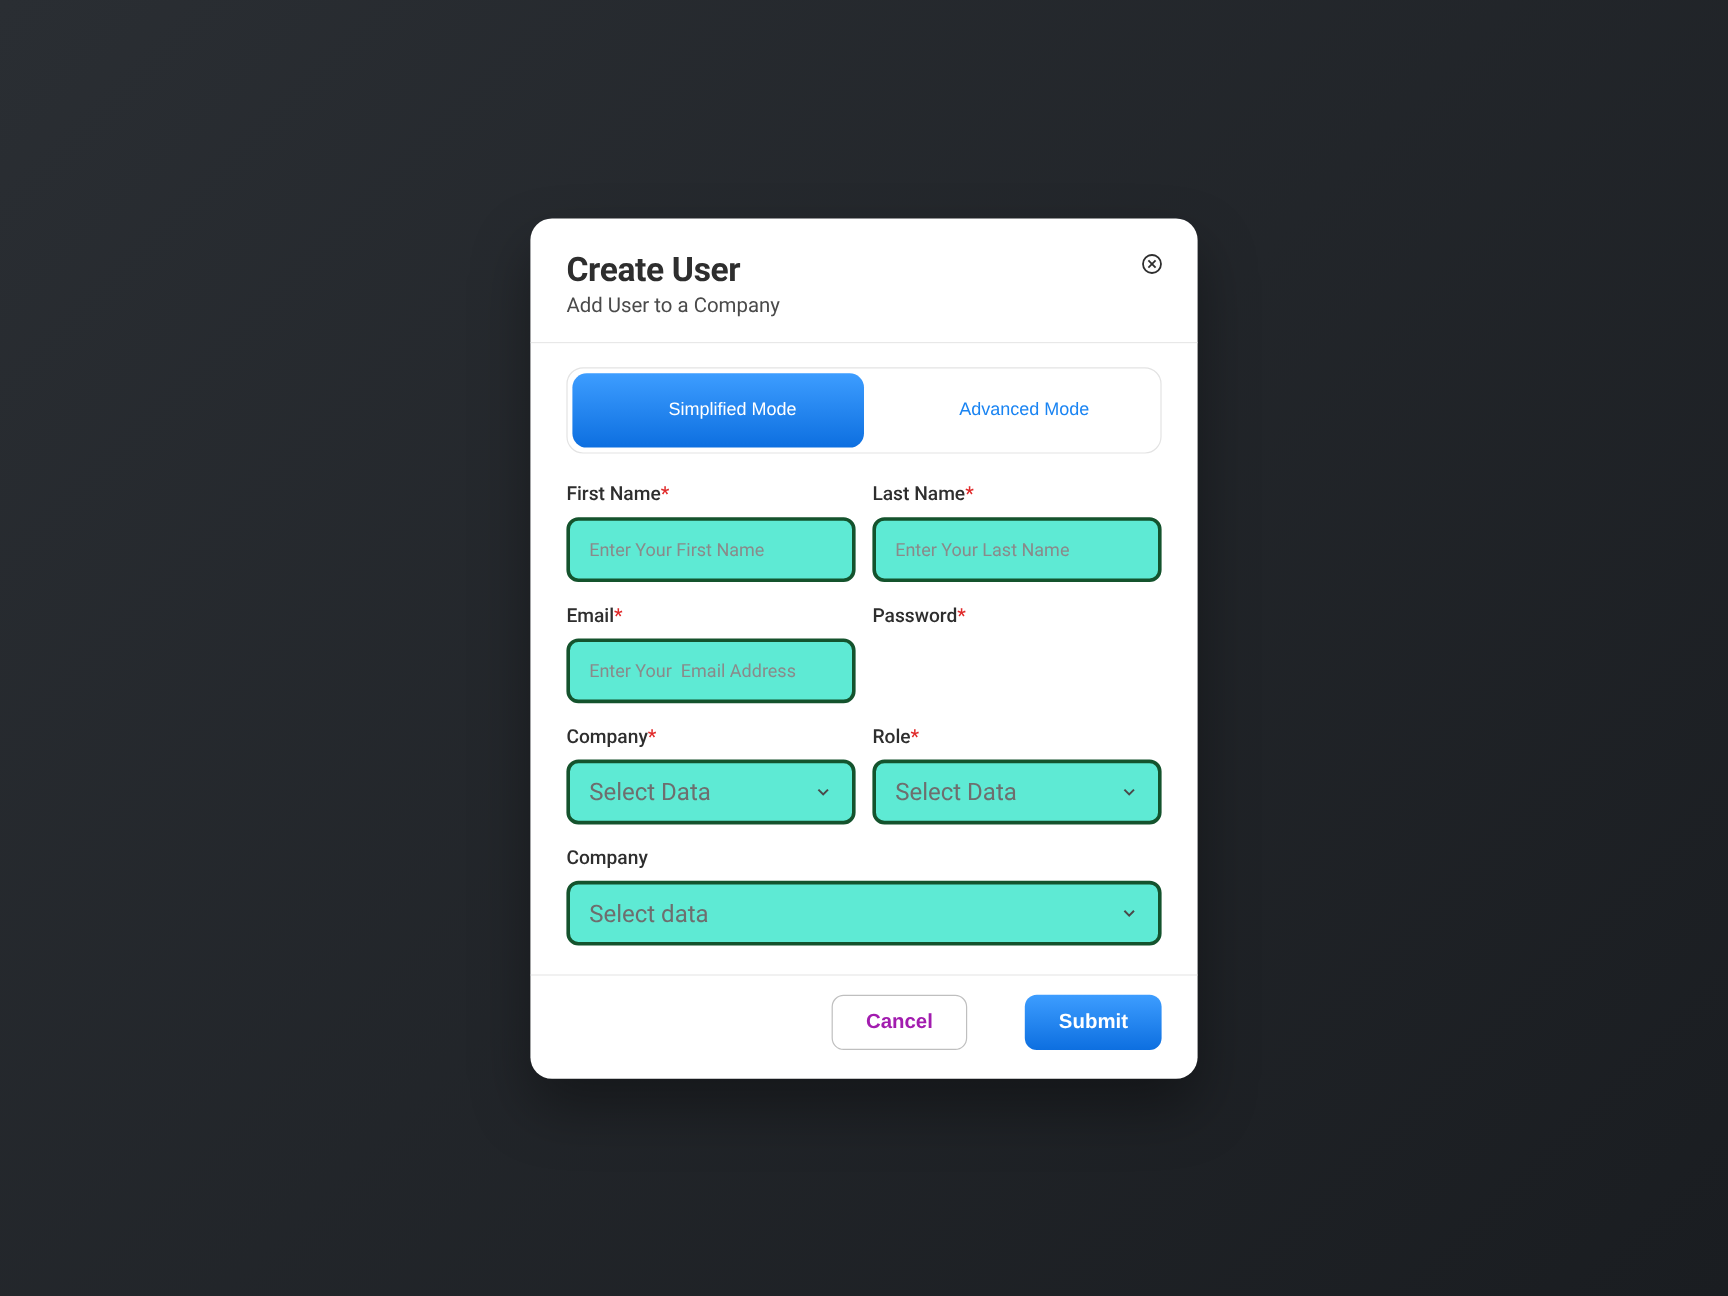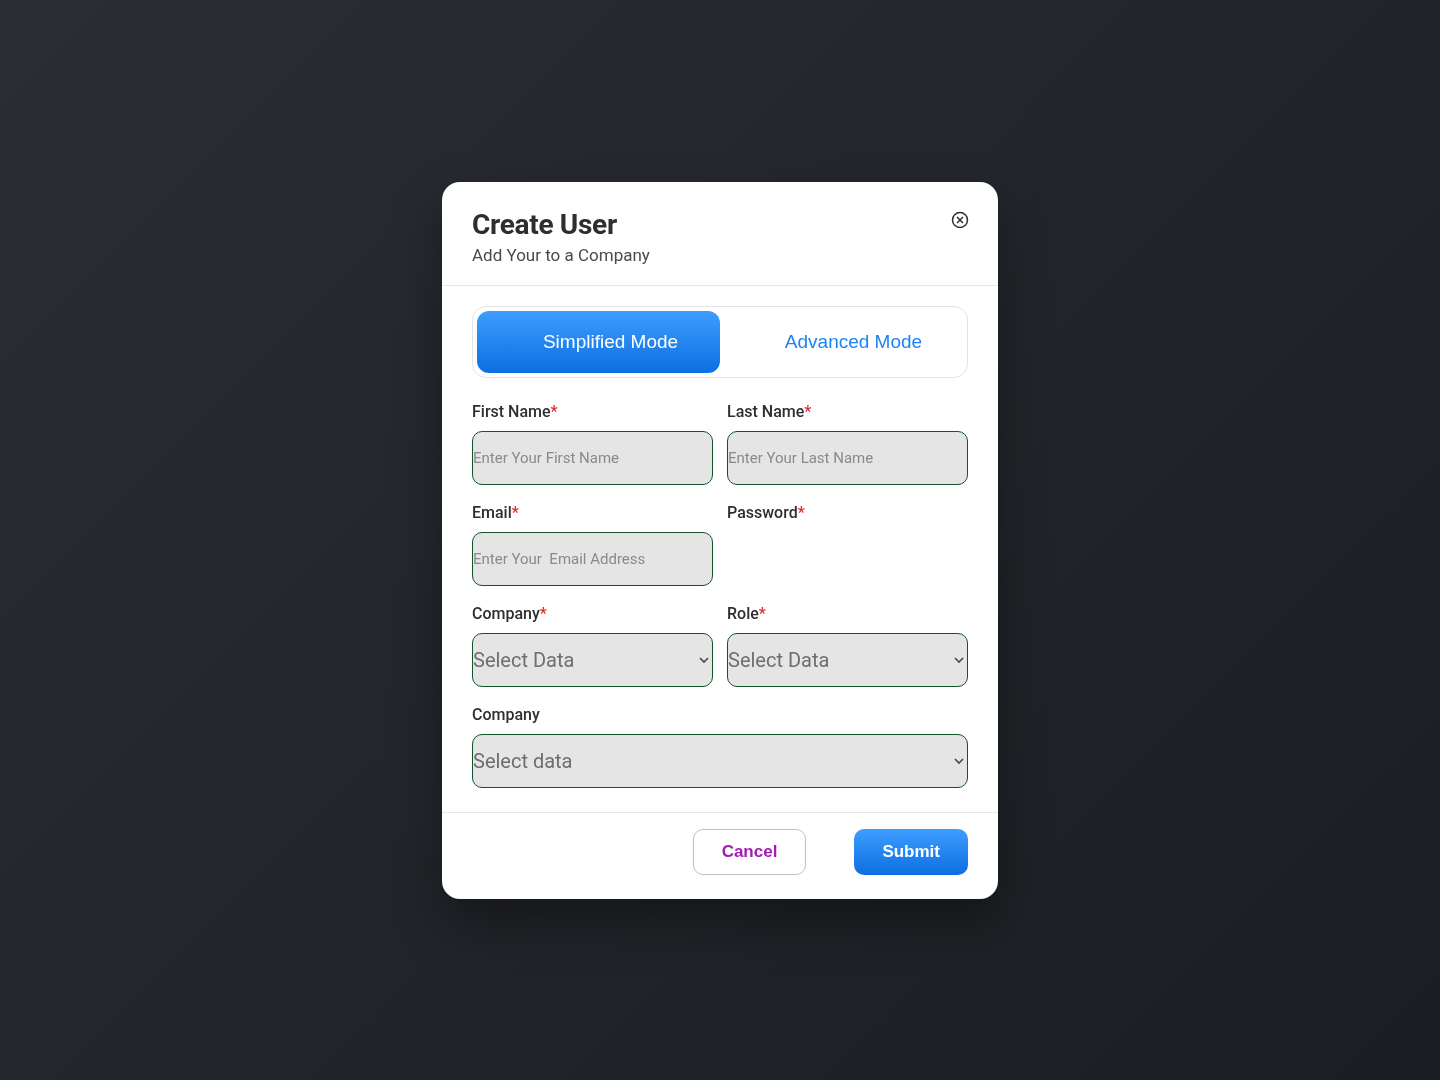--- a/index.html
+++ b/index.html
@@ -57,21 +57,21 @@
       border-radius: 14px;
       padding: 4px;
       display: flex;
       margin-bottom: 24px;
     }
     .mode-btn {
       flex: 1;
       height: 62px;
       border: none;
       border-radius: 12px;
-      font-size: 19px;
+      font-size: 15px;
       font-weight: 500;
       cursor: pointer;
       background: transparent;
       padding-left: 24px;
     }
     .mode-btn.active {
       background: linear-gradient(180deg, #3d9dff 0%, #0d6fe0 100%);
       color: #fff;
     }
     .mode-btn.inactive {
@@ -92,26 +92,26 @@
       color: #2e2e2e;
       margin-bottom: 10px;
       display: block;
     }
     .req {
       color: #e02a2a;
     }
     .text-input, .select-box {
       width: 100%;
       height: 54px;
-      border: 1px solid #14532d;
+      border: 3px solid #14532d;
       border-radius: 10px;
-      padding: 0 0;
+      padding: 0 16px;
       font-size: 15px;
       color: #2e2e2e;
-      background: #e5e5e5;
+      background: #5eead4;
       font-family: inherit;
     }
     .text-input::placeholder {
       color: #8a8a8a;
     }
     .select-box {
       display: flex;
       align-items: center;
       justify-content: space-between;
       cursor: pointer;
@@ -155,21 +155,21 @@
       margin-left: 34px;
     }
   </style>
 </head>
 <body>
 
 <div class="modal">
 
   <div class="modal-header">
     <div class="modal-title">Create User</div>
-    <div class="modal-subtitle">Add Your to a Company</div>
+    <div class="modal-subtitle">Add User to a Company</div>
     <div class="close-btn">
       <svg width="18" height="18" viewBox="0 0 24 24" fill="none" stroke="currentColor" stroke-width="2">
         <circle cx="12" cy="12" r="10"></circle>
         <line x1="8" y1="8" x2="16" y2="16"></line>
         <line x1="16" y1="8" x2="8" y2="16"></line>
       </svg>
     </div>
   </div>
 
   <div class="modal-body">

